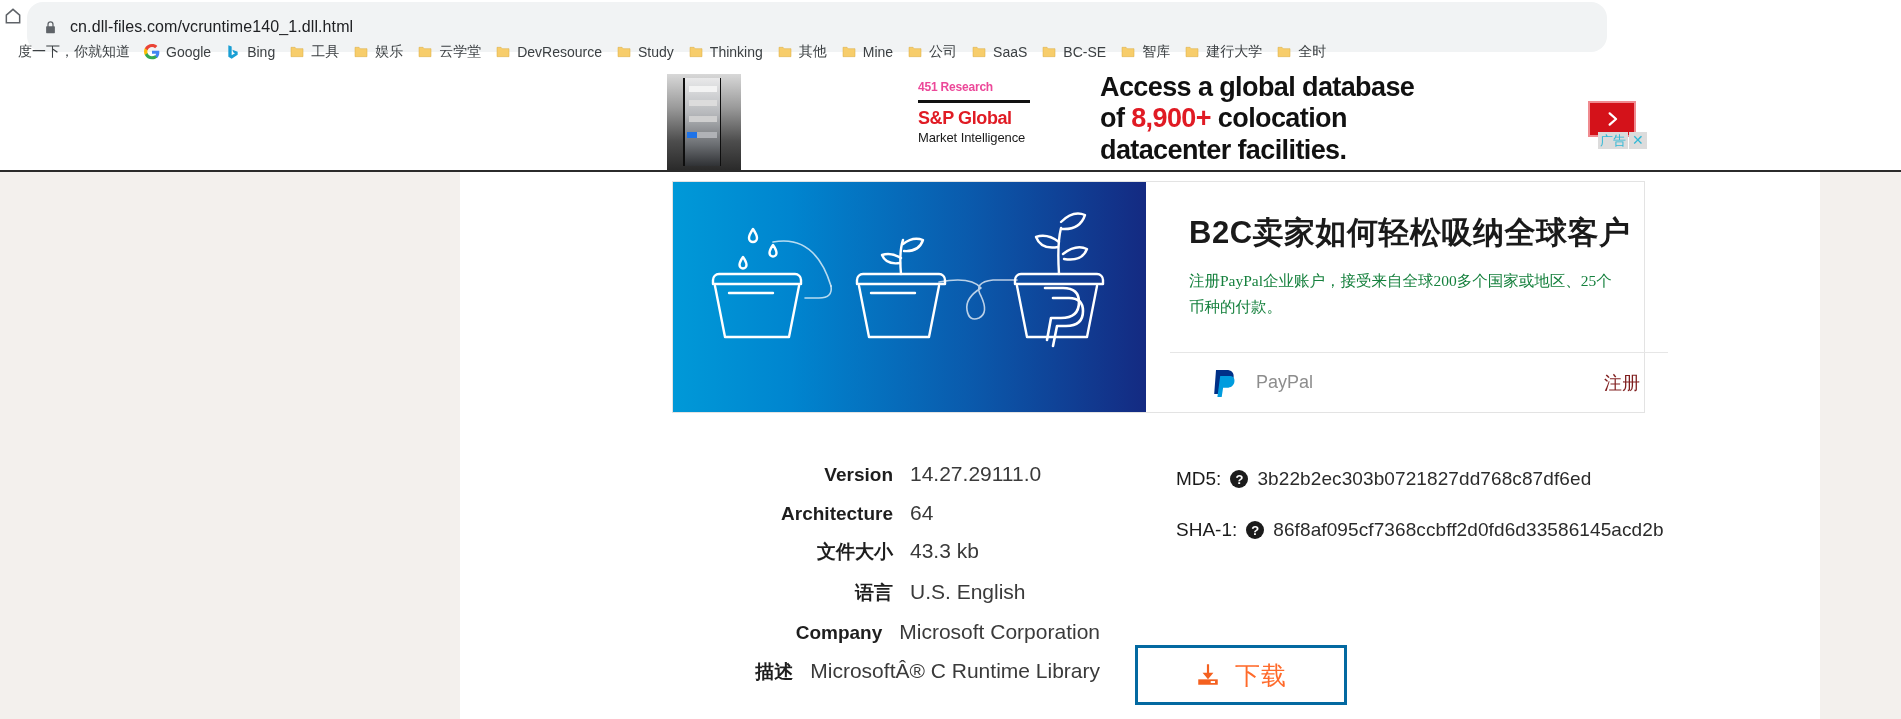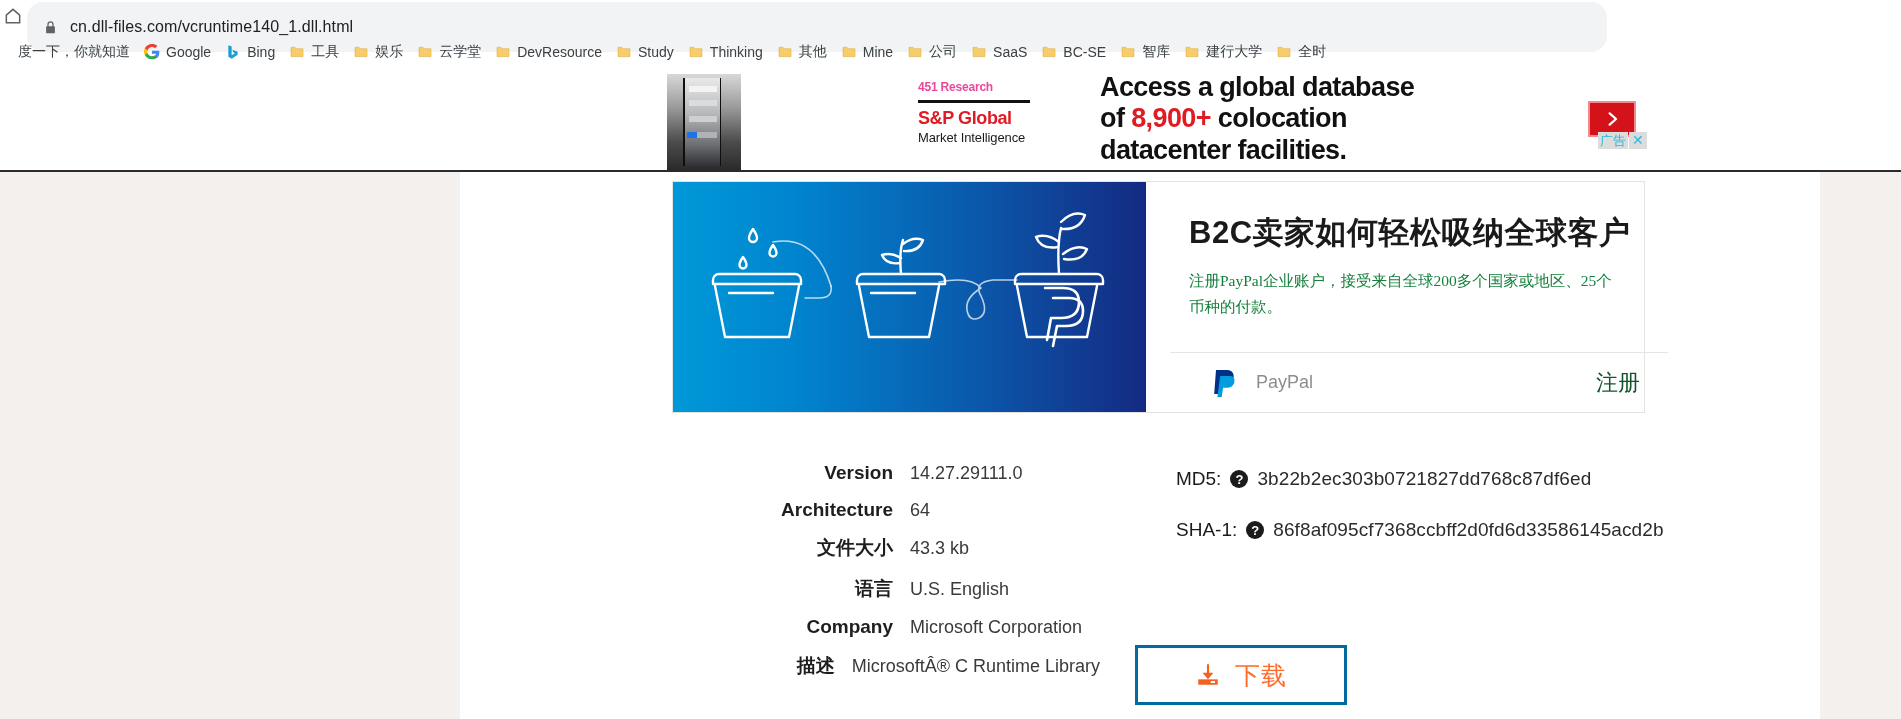--- a/index.html
+++ b/index.html
@@ -194,39 +194,39 @@
     display: flex; align-items: center; margin-left: 24px;
   }
   .pp-logo { margin-left: 42px; width: 26px; height: 30px; }
   .pp-logo svg { width: 26px; height: 30px; display: block; }
   .pp-name {
     margin-left: 18px; font-size: 18px; color: #8d8d8d;
     font-family: "Liberation Sans", sans-serif;
   }
   .pp-signup {
     position: absolute; right: 28px; top: 50%; transform: translateY(-50%);
-    font-size: 22px; color: #14532d;
+    font-size: 18px; color: #7f1d1d;
     font-family: "Liberation Sans", sans-serif;
   }
 
   
   .details {
     position: absolute; left: 0px; top: 290px;
     width: 640px;
     font-family: "Liberation Sans", sans-serif;
   }
   .d-row { display: flex; align-items: baseline; margin-bottom: 14.5px; }
   .d-key {
     width: 450px; text-align: right;
     font-size: 19px; font-weight: 700; color: #1e1e1e;
     padding-right: 17px;
     white-space: nowrap;
   }
   .d-val {
-    font-size: 18px; color: #3a3a3a; white-space: nowrap;
+    font-size: 21px; color: #3a3a3a; white-space: nowrap;
   }
 
   
   .hashes {
     position: absolute; left: 716px; top: 296px;
     font-family: "Liberation Sans", sans-serif;
   }
   .h-row { display: flex; align-items: center; margin-bottom: 29px; }
   .h-key { font-size: 19px; font-weight: 400; color: #1a1a1a; margin-right: 9px; white-space: nowrap; }
   .h-q {

